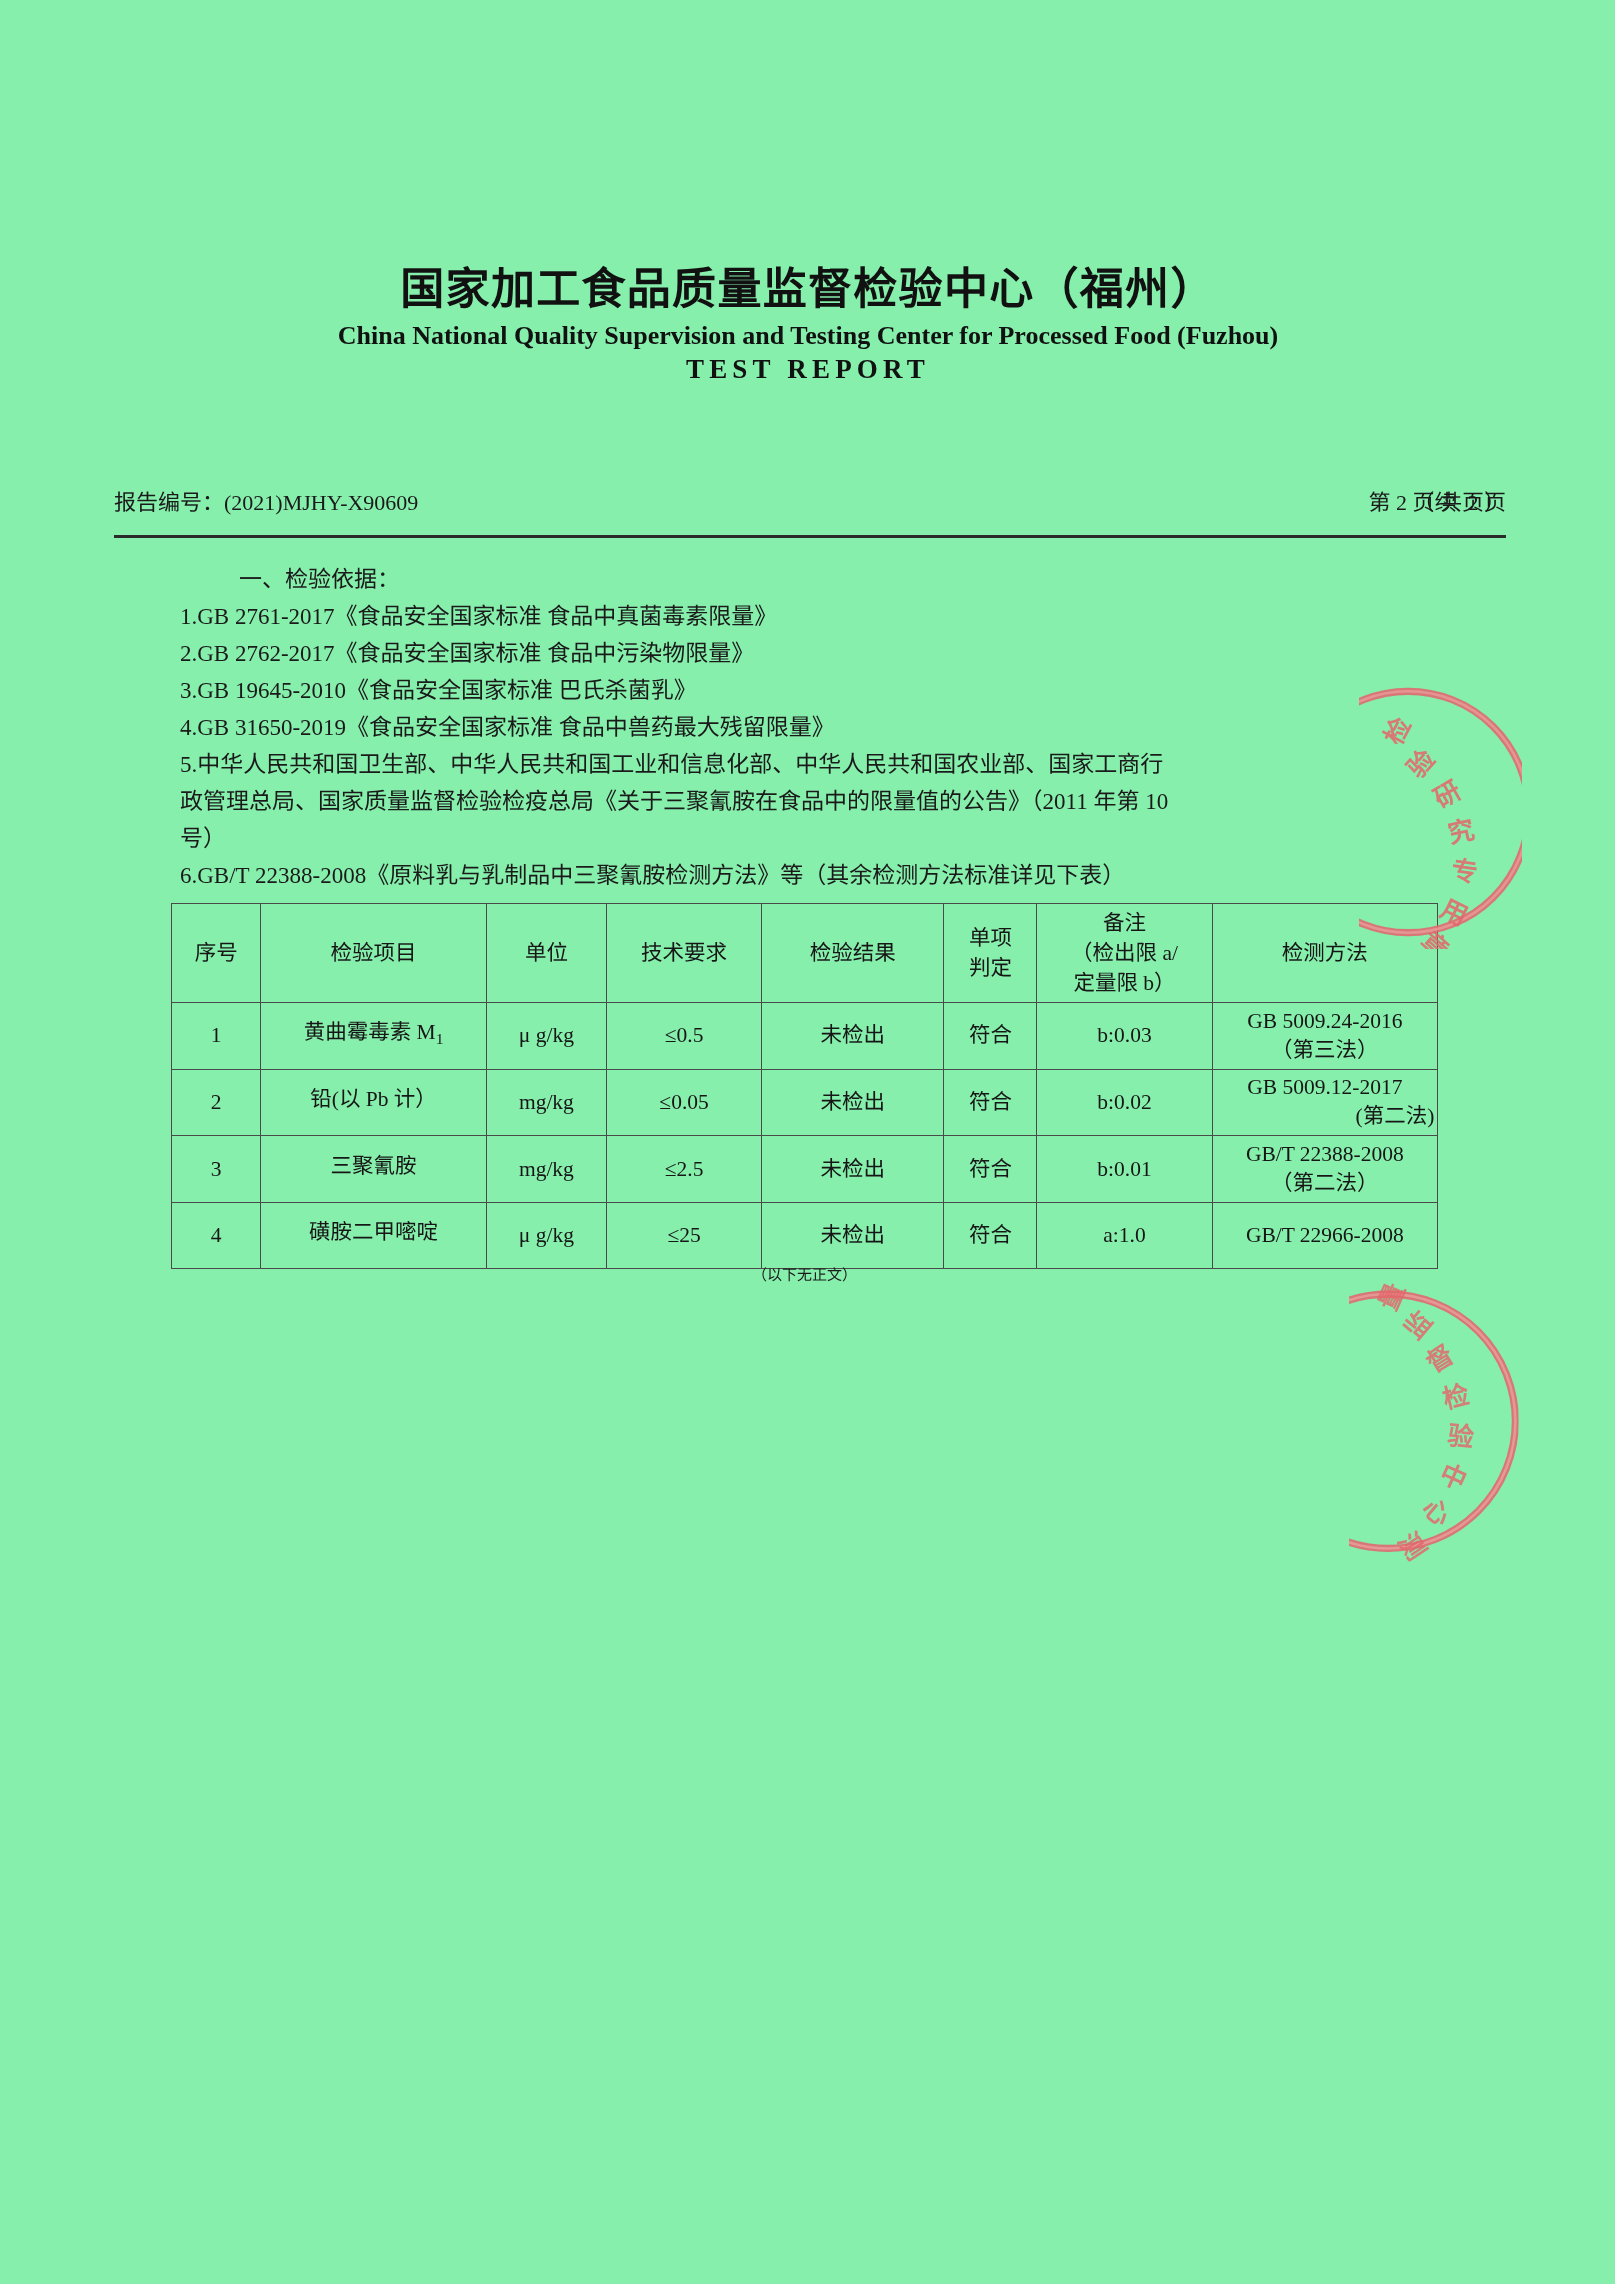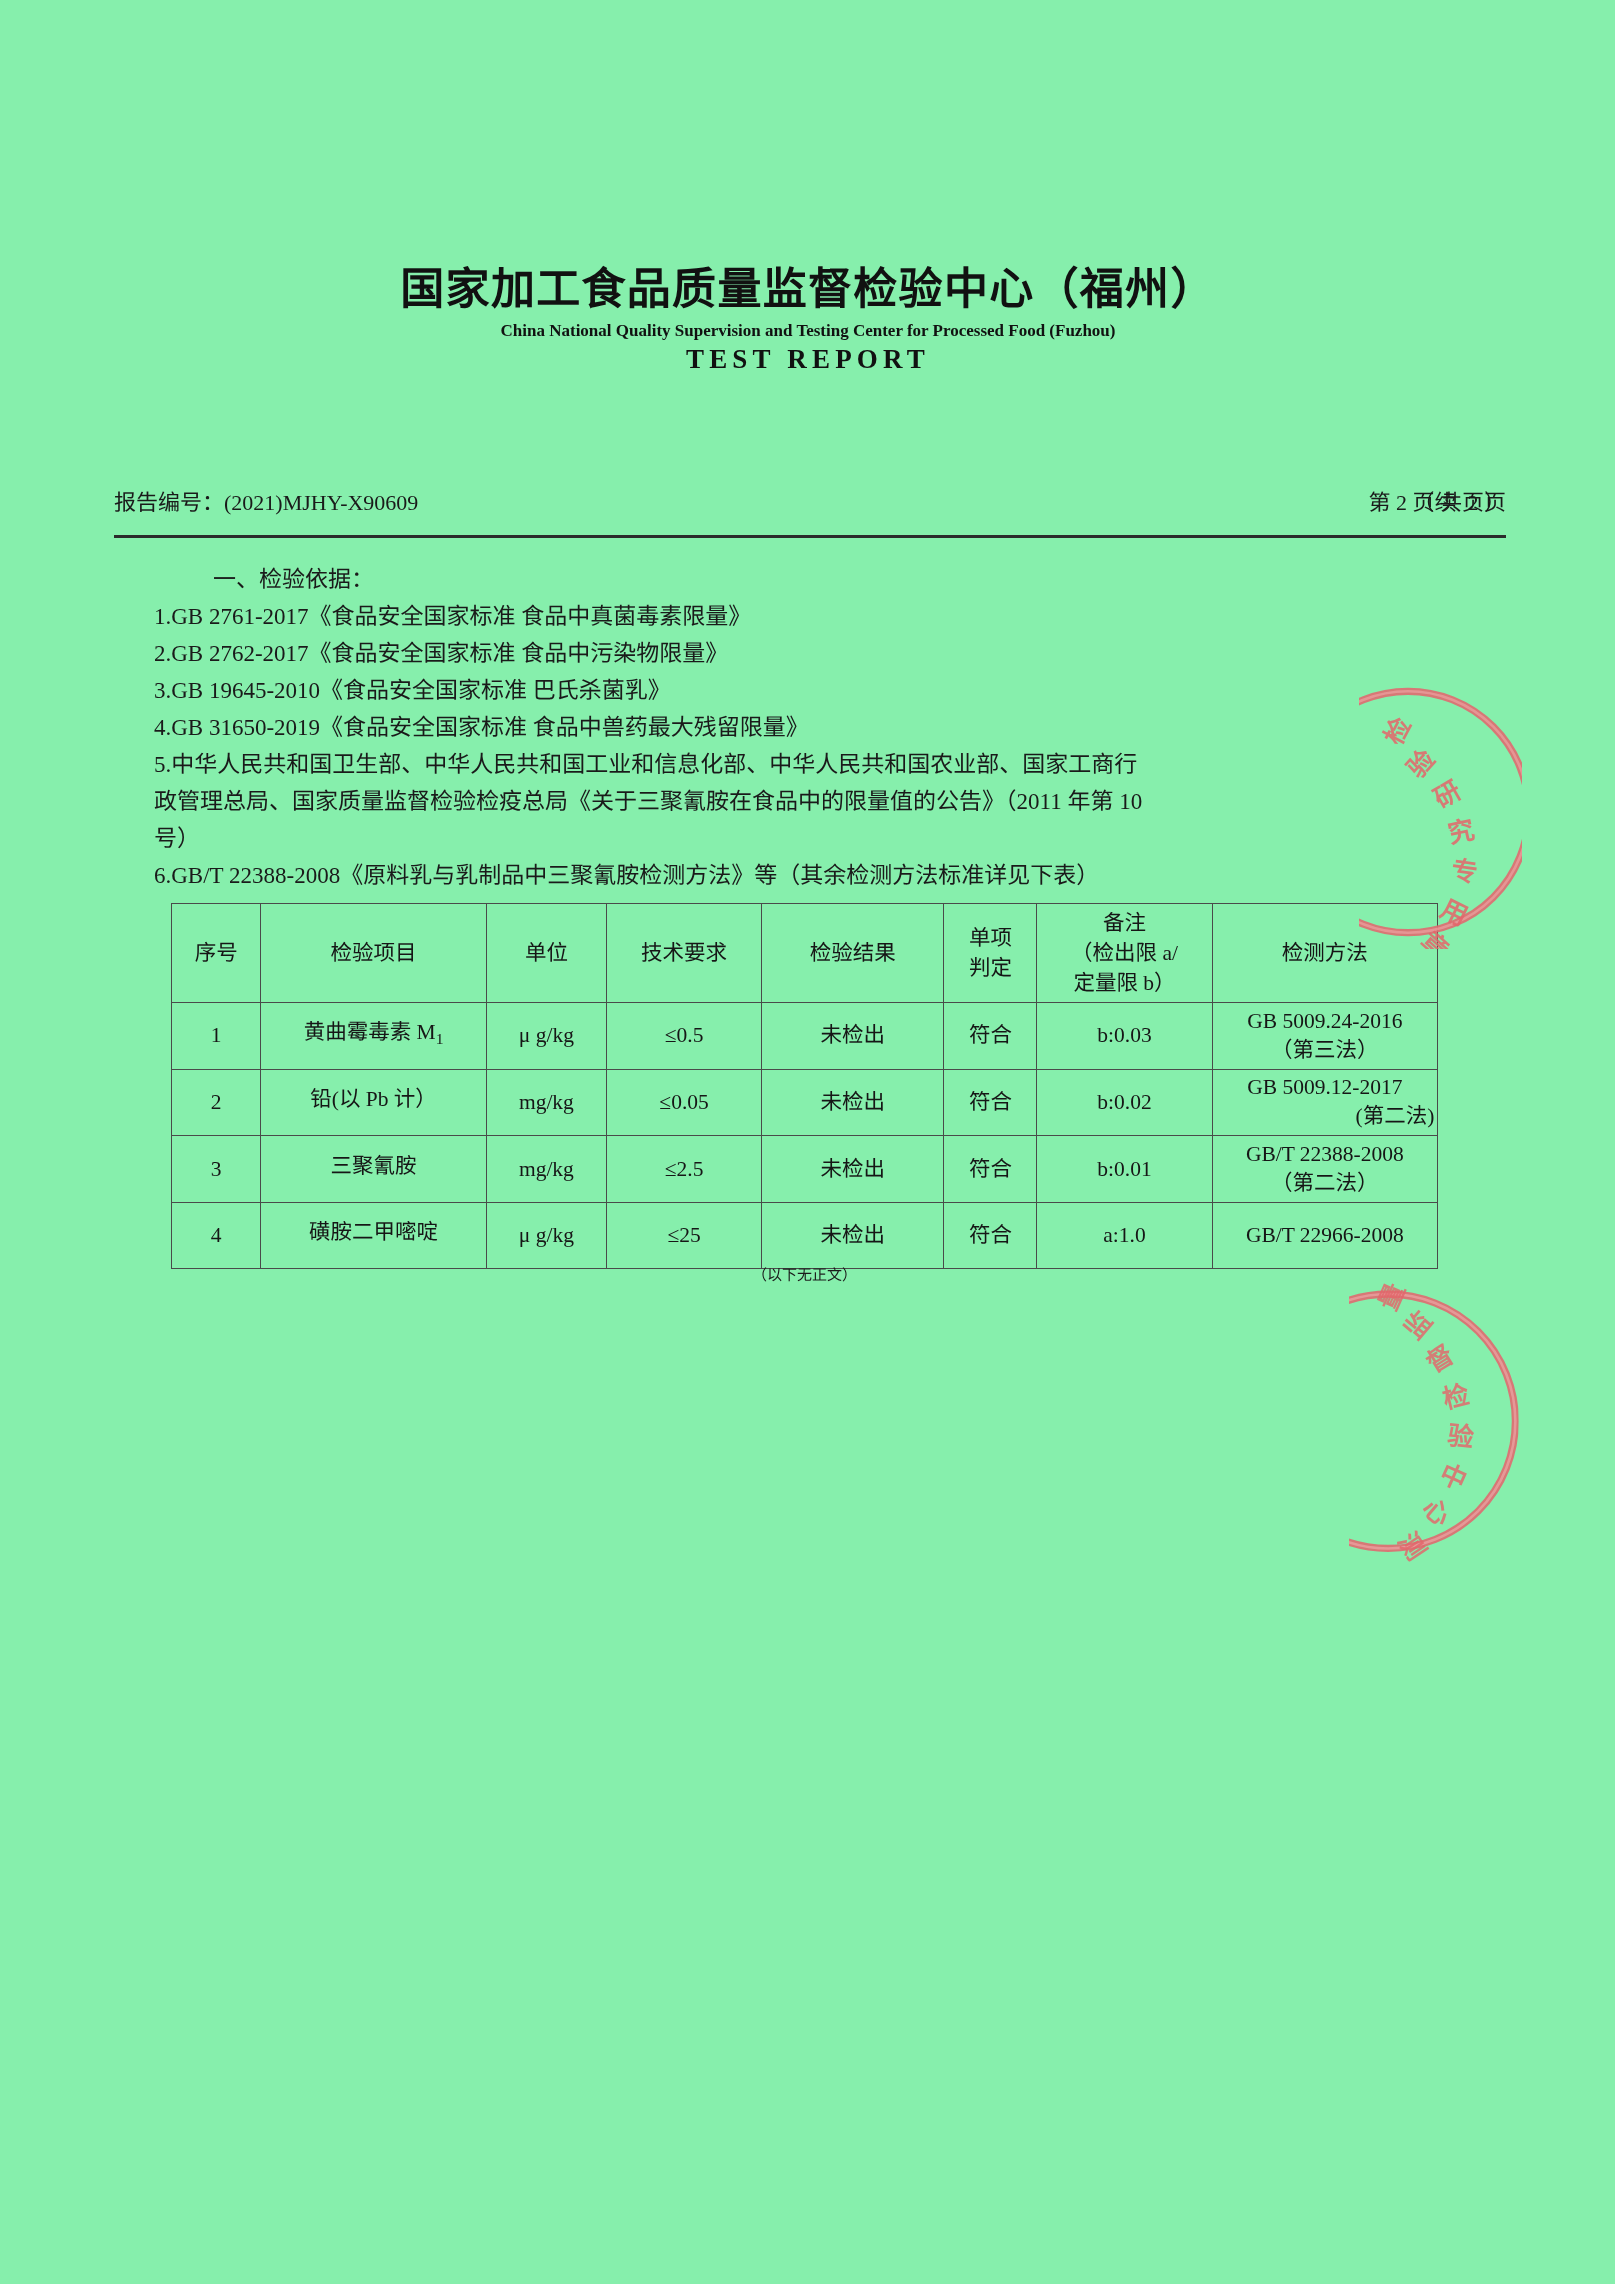--- a/index.html
+++ b/index.html
@@ -34,21 +34,21 @@
     font-family: "Liberation Serif", "DejaVu Serif", serif;
     font-weight: bold;
     font-size: 44px;
     letter-spacing: 1.3px;
     line-height: 1.18;
     color: #111;
   }
   .org-en {
     font-family: "Liberation Serif", "DejaVu Serif", serif;
     font-weight: bold;
-    font-size: 17px;
+    font-size: 26px;
     letter-spacing: 0px;
     margin-top: 5.2px;
     color: #111;
   }
   .doc-title-cn {
     font-family: "Liberation Serif", "DejaVu Serif", serif;
     font-weight: bold;
     font-size: 40px;
     letter-spacing: 17px;
     margin-top: 15.6px;
@@ -99,21 +99,21 @@
     left: 114px;
     top: 535px;
     width: 1392px;
     height: 0;
     border-top: 3.3px solid #2b2b2b;
   }
 
   
   .body-block {
     position: absolute;
-    left: 154px;
+    left: 180px;
     top: 561px;
     width: 1268px;
     font-size: 23px;
     line-height: 37px;
   }
   .sec-head {
     margin: 0 0 0 59px;
   }
   .basis-line {
     margin: 0;

